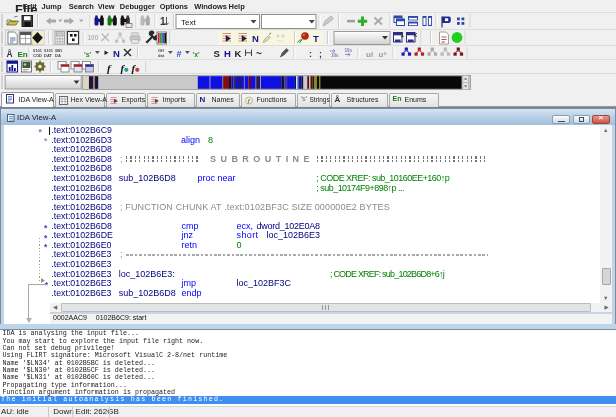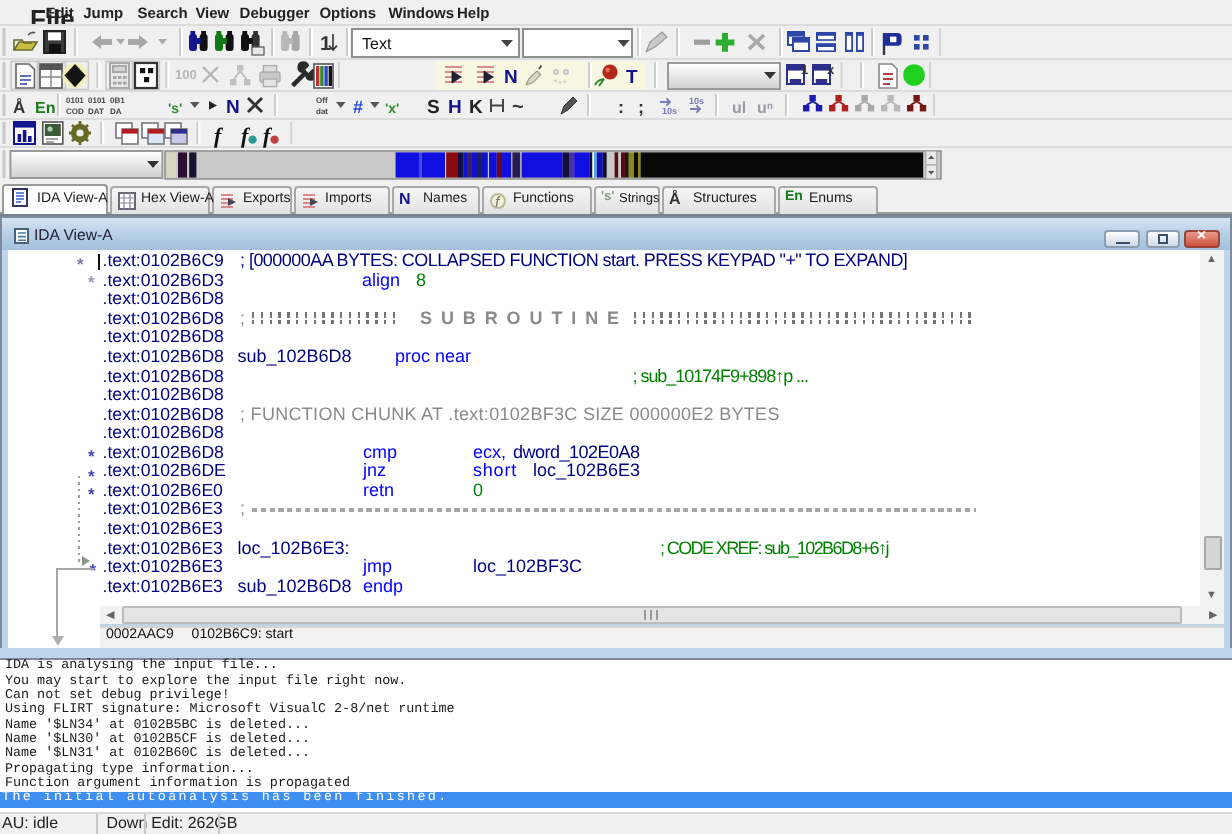--- a/index.html
+++ b/index.html
@@ -502,26 +502,26 @@
 <span class="abs" style="left:53px;top:303.5px;font-size:5.5px;color:#666">◀</span>
 <span class="abs" style="left:604.5px;top:303.5px;font-size:5.5px;color:#666">▶</span>
 <div class="abs" style="left:61.4px;top:302.8px;width:530px;height:8.8px;background:#e4e4e4;border:1px solid #bcbcbc;border-radius:1px"></div>
 <div class="abs" style="left:322px;top:305px;width:1px;height:4.5px;background:#999"></div>
 <div class="abs" style="left:325px;top:305px;width:1px;height:4.5px;background:#999"></div>
 <div class="abs" style="left:328px;top:305px;width:1px;height:4.5px;background:#999"></div>
 <div class="abs" style="left:4px;top:302.5px;width:46px;height:21.8px;background:#fff"></div>
 <div class="abs" style="left:50px;top:312.5px;width:562px;height:11.8px;background:#f2f2f2;border-top:1px solid #d5d5d5"></div>
 <span class="abs" style="left:53px;top:313.8px;font-size:7px;color:#111">0002AAC9</span>
 <span class="abs" style="left:95.8px;top:313.8px;font-size:7px;color:#111">0102B6C9: start</span>
-<div class="d" style="left:0;top:126.2px;width:598px"><span class="abs navy a8" style="left:51.3px;">.text:0102B6C9</span><span class="abs navy" style="left:120px;letter-spacing:-0.27px">; [000000AA BYTES: COLLAPSED FUNCTION start. PRESS KEYPAD "+" TO EXPAND]</span></div>
+<div class="d" style="left:0;top:126.2px;width:598px"><span class="abs navy a8" style="left:51.3px;">.text:0102B6C9</span></div>
 <div class="d" style="left:0;top:135.76px;width:598px"><span class="abs navy a8" style="left:51.3px;">.text:0102B6D3</span><span class="abs blue" style="left:181px;">align</span><span class="abs grn" style="left:208px;">8</span></div>
 <div class="d" style="left:0;top:145.32px;width:598px"><span class="abs navy a8" style="left:51.3px;">.text:0102B6D8</span></div>
 <div class="d" style="left:0;top:154.88px;width:598px"><span class="abs navy a8" style="left:51.3px;">.text:0102B6D8</span><span class="abs gry" style="left:120px;">;</span></div>
 <div class="d" style="left:0;top:164.44px;width:598px"><span class="abs navy a8" style="left:51.3px;">.text:0102B6D8</span></div>
-<div class="d" style="left:0;top:174.0px;width:598px"><span class="abs navy a8" style="left:51.3px;">.text:0102B6D8</span><span class="abs navy" style="left:118.75px;">sub_102B6D8</span><span class="abs blue" style="left:197.5px;">proc near</span></div>
+<div class="d" style="left:0;top:174.0px;width:598px"><span class="abs navy a8" style="left:51.3px;">.text:0102B6D8</span><span class="abs navy" style="left:118.75px;">sub_102B6D8</span><span class="abs blue" style="left:197.5px;">proc near</span><span class="abs grn" style="left:316.3px;letter-spacing:-0.53px">; CODE XREF: sub_10160EE+160↑p</span></div>
 <div class="d" style="left:0;top:183.56px;width:598px"><span class="abs navy a8" style="left:51.3px;">.text:0102B6D8</span><span class="abs grn" style="left:316.3px;letter-spacing:-0.53px">; sub_10174F9+898↑p ...</span></div>
 <div class="d" style="left:0;top:193.12px;width:598px"><span class="abs navy a8" style="left:51.3px;">.text:0102B6D8</span></div>
 <div class="d" style="left:0;top:202.68px;width:598px"><span class="abs navy a8" style="left:51.3px;">.text:0102B6D8</span><span class="abs gry" style="left:120px;letter-spacing:0.15px">; FUNCTION CHUNK AT .text:0102BF3C SIZE 000000E2 BYTES</span></div>
 <div class="d" style="left:0;top:212.24px;width:598px"><span class="abs navy a8" style="left:51.3px;">.text:0102B6D8</span></div>
 <div class="d" style="left:0;top:221.8px;width:598px"><span class="abs navy a8" style="left:51.3px;">.text:0102B6D8</span><span class="abs blue" style="left:181.5px;">cmp</span><span class="abs blue" style="left:236.5px;">ecx,</span><span class="abs navy" style="left:256.5px;letter-spacing:-0.25px">dword_102E0A8</span></div>
 <div class="d" style="left:0;top:231.36px;width:598px"><span class="abs navy a8" style="left:51.3px;">.text:0102B6DE</span><span class="abs blue" style="left:181.5px;">jnz</span><span class="abs blue" style="left:236.5px;letter-spacing:0.4px">short</span><span class="abs navy" style="left:266.5px;">loc_102B6E3</span></div>
 <div class="d" style="left:0;top:240.92000000000002px;width:598px"><span class="abs navy a8" style="left:51.3px;">.text:0102B6E0</span><span class="abs blue" style="left:181.5px;">retn</span><span class="abs grn" style="left:236.5px;">0</span></div>
 <div class="d" style="left:0;top:250.48000000000002px;width:598px"><span class="abs navy a8" style="left:51.3px;">.text:0102B6E3</span><span class="abs gry" style="left:120px;">;</span></div>
 <div class="d" style="left:0;top:260.04px;width:598px"><span class="abs navy a8" style="left:51.3px;">.text:0102B6E3</span></div>
 <div class="d" style="left:0;top:269.6px;width:598px"><span class="abs navy a8" style="left:51.3px;">.text:0102B6E3</span><span class="abs navy" style="left:118.75px;">loc_102B6E3:</span><span class="abs grn" style="left:330px;letter-spacing:-0.8px">; CODE XREF: sub_102B6D8+6↑j</span></div>

